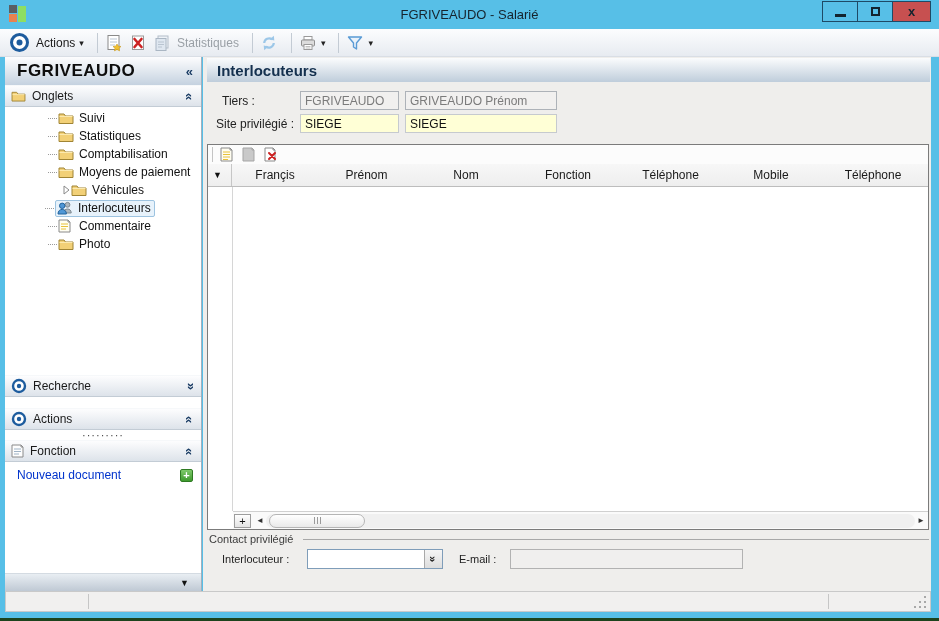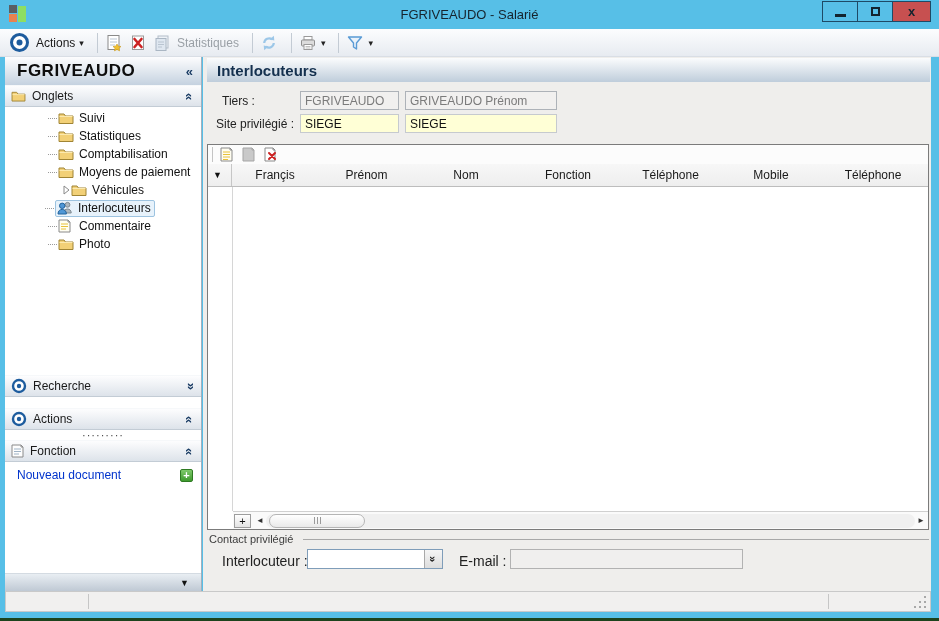--- a/index.html
+++ b/index.html
@@ -116,21 +116,21 @@
     font-size:11px; line-height:12px; text-align:center; color:#111; margin-right:3px; cursor:pointer; }
   .scr-arrow { width:12px; font-size:8px; color:#333; text-align:center; cursor:pointer; }
   .scr-track { flex:1; height:14px; background:#f0f0f0; border-radius:7px; position:relative; }
   .scr-thumb { position:absolute; left:3px; top:0; width:96px; height:14px; background:linear-gradient(#ffffff,#e9e9e9);
     border:1px solid #b5b5b5; border-radius:7px; display:flex; align-items:center; justify-content:center; gap:2px; cursor:pointer; }
   .scr-thumb i { width:1px; height:7px; background:#9a9a9a; }
 
   .contact { position:absolute; left:4px; top:475px; width:722px; height:56px; font-size:11px; }
   .contact-label { position:absolute; left:2px; top:1px; color:#3c3c3c; background:#efeeec; padding-right:5px; }
   .contact-line { position:absolute; left:96px; right:0px; top:7px; border-top:1px solid #a8a8a8; }
-  .ct-lbl { position:absolute; font-size:14px; color:#222; }
+  .ct-lbl { position:absolute; font-size:11px; color:#222; }
   .combo { position:absolute; left:100px; top:17px; width:136px; height:20px; background:#fff;
     border:1px solid #7f9db9; display:flex; }
   .combo-value { flex:1; font-size:11px; padding:3px 3px; color:#111; }
   .combo-btn { width:18px; background:linear-gradient(#f5f5f5,#dddddd); border-left:1px solid #a9a9a9;
     display:flex; align-items:center; justify-content:center; cursor:pointer; }
   .combo-btn .chevs { transform:rotate(90deg); font-weight:bold; font-size:11px; color:#222; }
   .email-field { position:absolute; left:303px; top:17px; width:233px; height:20px;
     background:#f0efee; border:1px solid #b2b2b2; font-size:11px; padding:3px 4px; color:#7b7b7b; }
 
   

